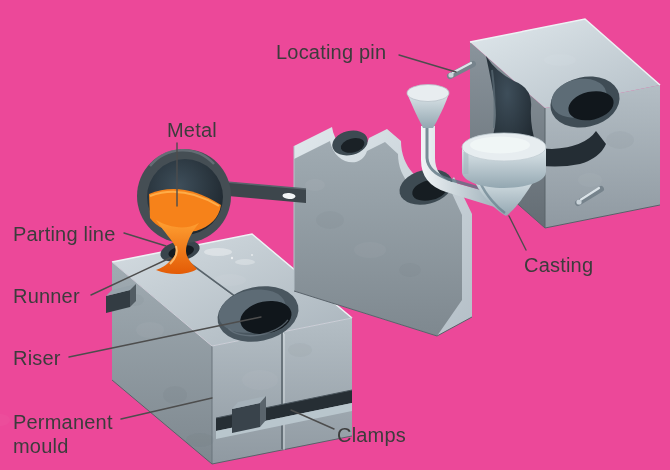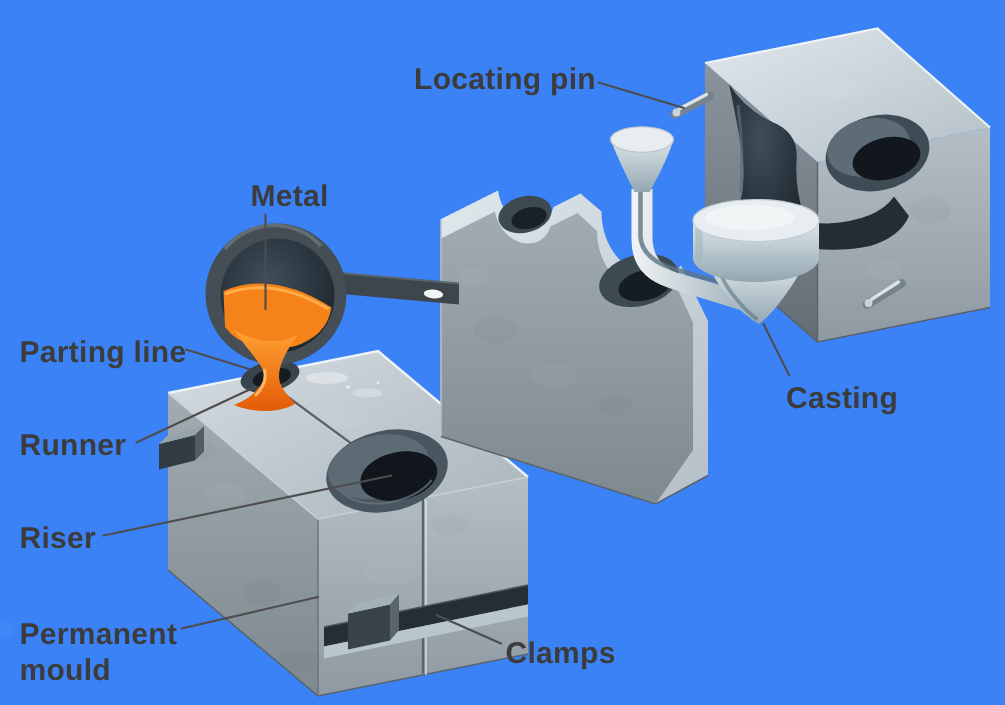--- a/index.html
+++ b/index.html
@@ -1,18 +1,18 @@
 <!DOCTYPE html>
 <html><head>
 <meta charset="utf-8">
 <style>
   html,body{margin:0;padding:0;background:#fff;}
   .stage{
-    width:670px;height:470px;position:relative;background:#3b82f6;
-    font-family:"Liberation Sans","DejaVu Sans",sans-serif;overflow:hidden;font-weight:bold;
+    width:670px;height:470px;position:relative;background:#ec4899;
+    font-family:"Liberation Sans","DejaVu Sans",sans-serif;overflow:hidden;
   }
   svg{display:block}
   .lbl{
     font-family:"Liberation Sans","DejaVu Sans",sans-serif;
     font-size:20px;
     letter-spacing:.2px;
   }
   .leader{stroke:#4d4d4d;stroke-width:1.4;stroke-linecap:round;fill:none;}
   .seam{stroke:#59646c;stroke-width:1.6;fill:none;}
   .seamhl{stroke:#e6ecef;stroke-width:1;fill:none;opacity:.75;}

